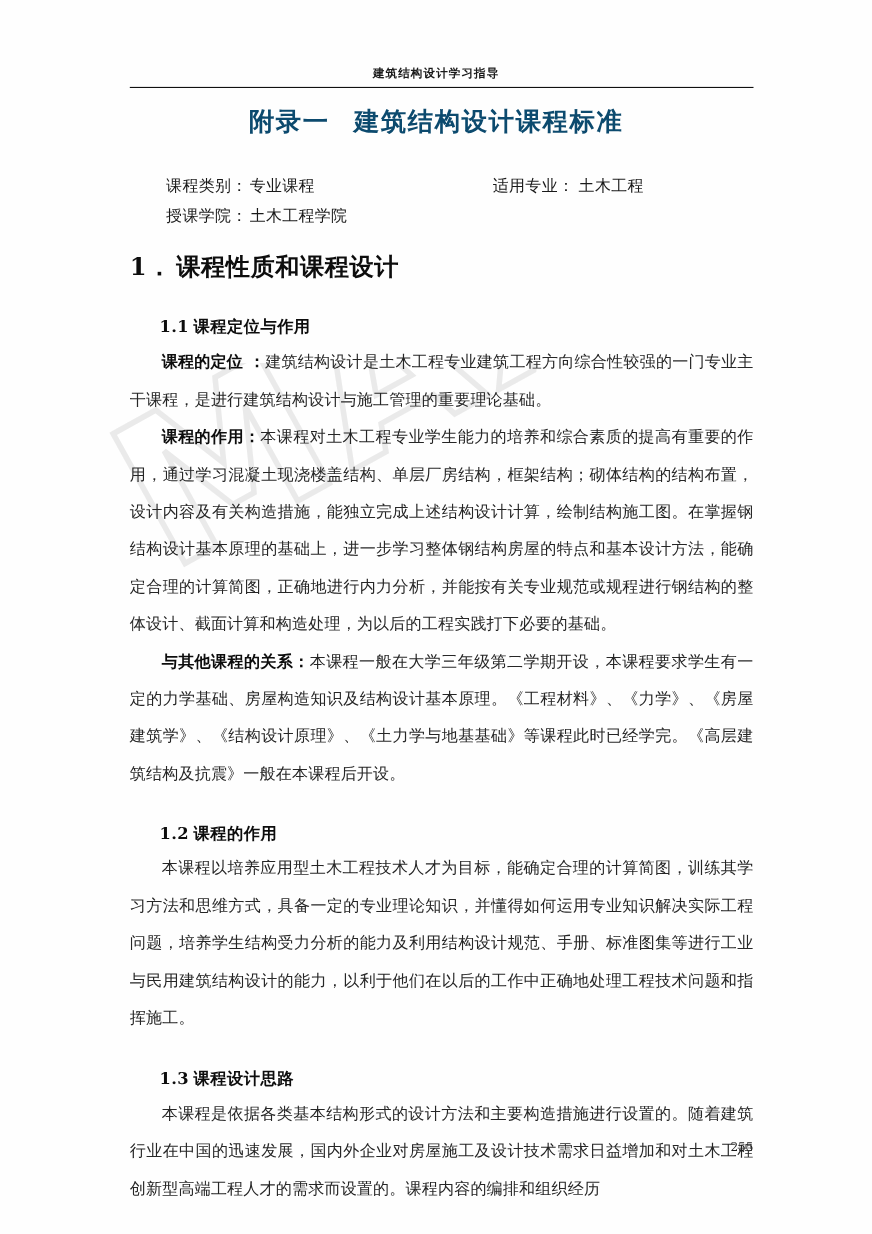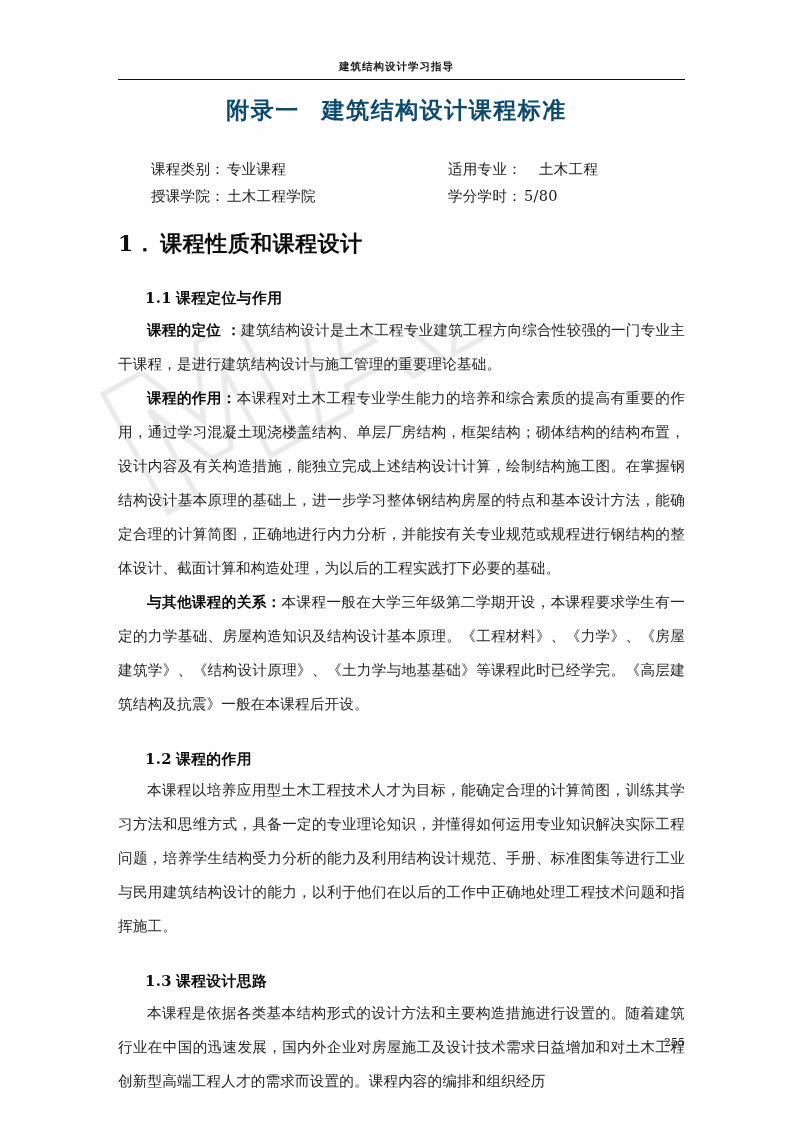--- a/index.html
+++ b/index.html
@@ -121,21 +121,21 @@
   }
   .meta-cell.right {
     width: 237px;
     padding-left: 0;
     box-sizing: border-box;
   }
   .meta-val {
     margin-left: 2px;
   }
   .meta-val.gap {
-    margin-left: 17px;
+    margin-left: 4px;
   }
 
   
   .content {
     position: absolute;
     top: 226px;
     left: 118px;
     width: 567px;
     z-index: 2;
   }
@@ -211,21 +211,20 @@
     <span>附录一</span><span class="sep"></span><span>建筑结构设计课程标准</span>
   </div>
 
   <div class="meta">
     <div class="meta-row">
       <div class="meta-cell left"><span>课程类别：</span><span class="meta-val">专业课程</span></div>
       <div class="meta-cell right"><span>适用专业：</span><span class="meta-val gap">土木工程</span></div>
     </div>
     <div class="meta-row">
       <div class="meta-cell left"><span>授课学院：</span><span class="meta-val">土木工程学院</span></div>
-      <div class="meta-cell right"><span>学分学时：</span><span class="meta-val">5/80</span></div>
     </div>
   </div>
 
   <div class="content">
 
     <h1 class="sec"><span class="num">1．</span><span>课程性质和课程设计</span></h1>
 
     <h2 class="subsec"><span class="num">1.1</span><span>课程定位与作用</span></h2>
 
     <p class="body"><b class="lead">课程的定位 ：</b><span>建筑结构设计是土木工程专业建筑工程方向综合性较强的一门专业主干课程，是进行建筑结构设计与施工管理的重要理论基础。</span></p>

